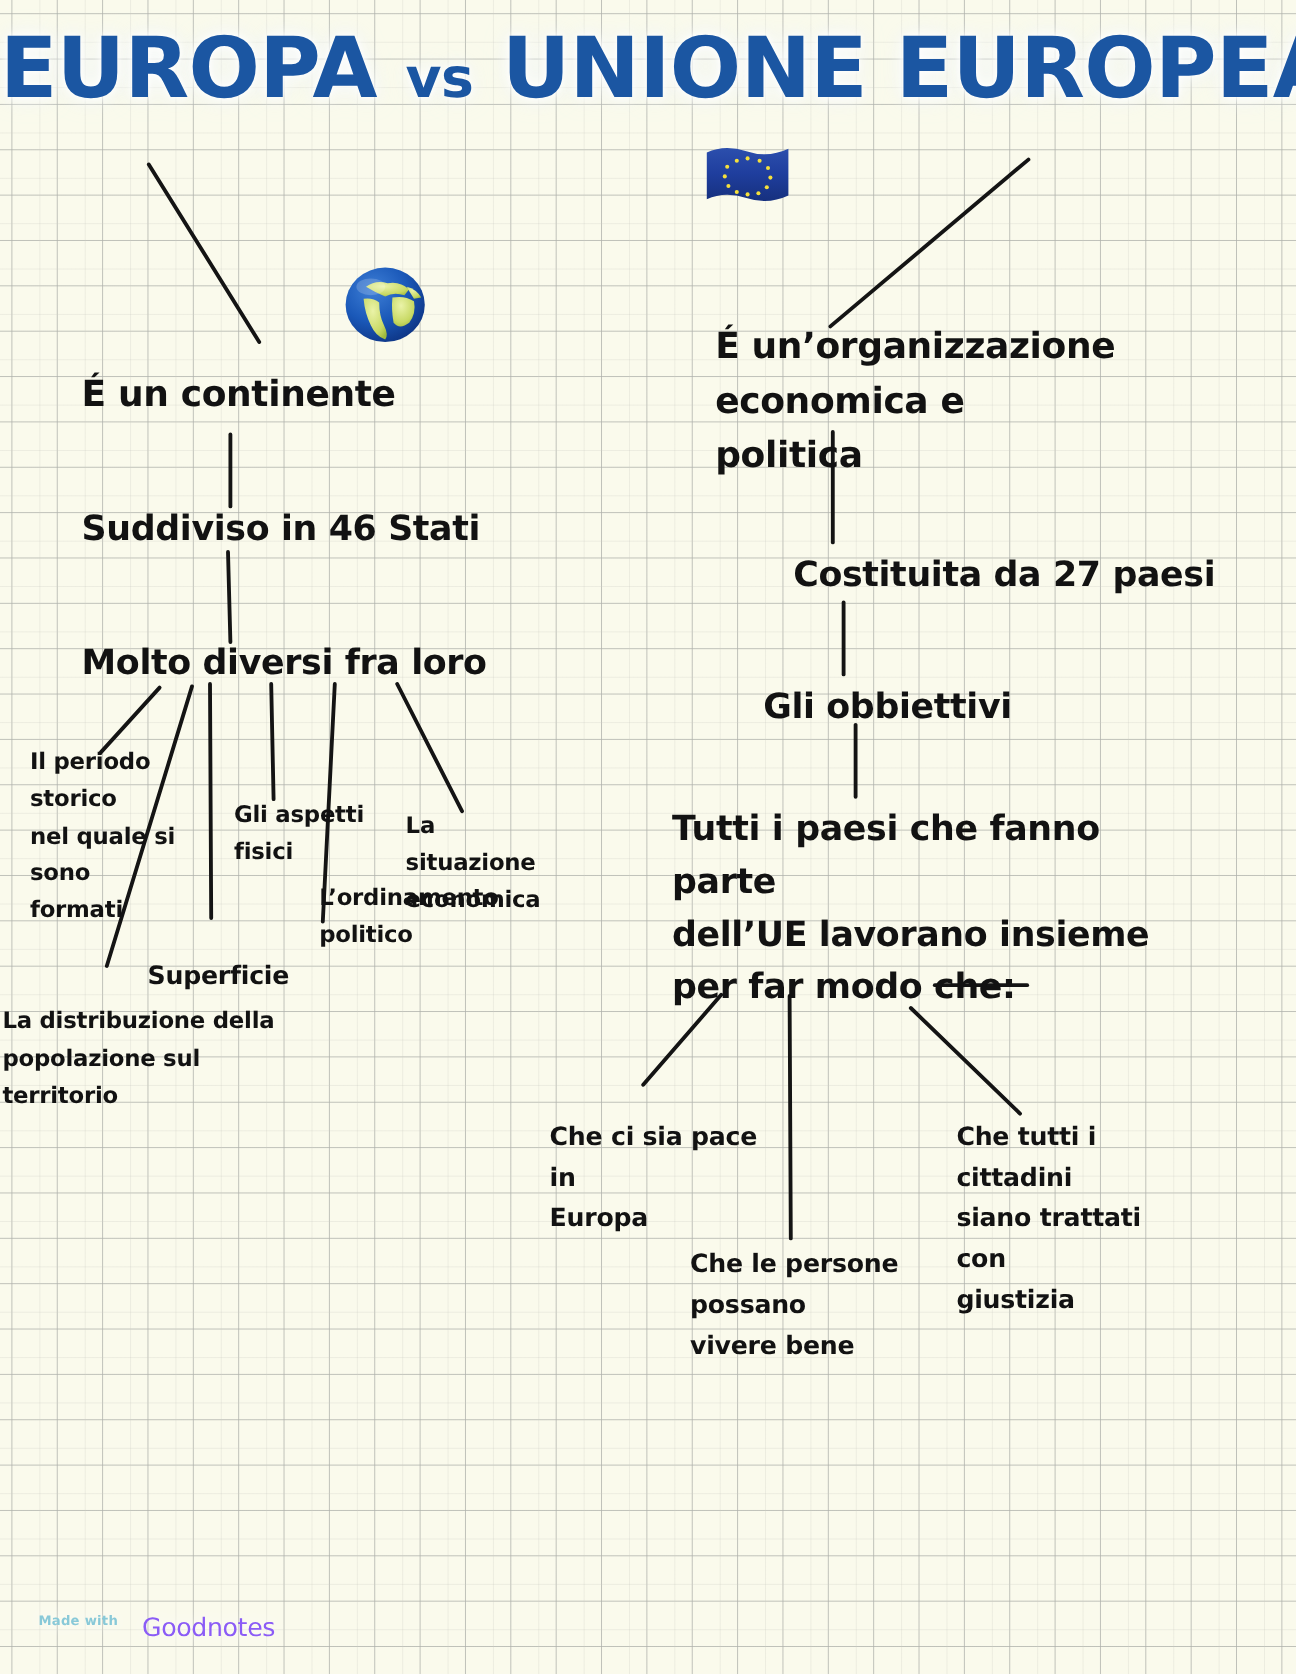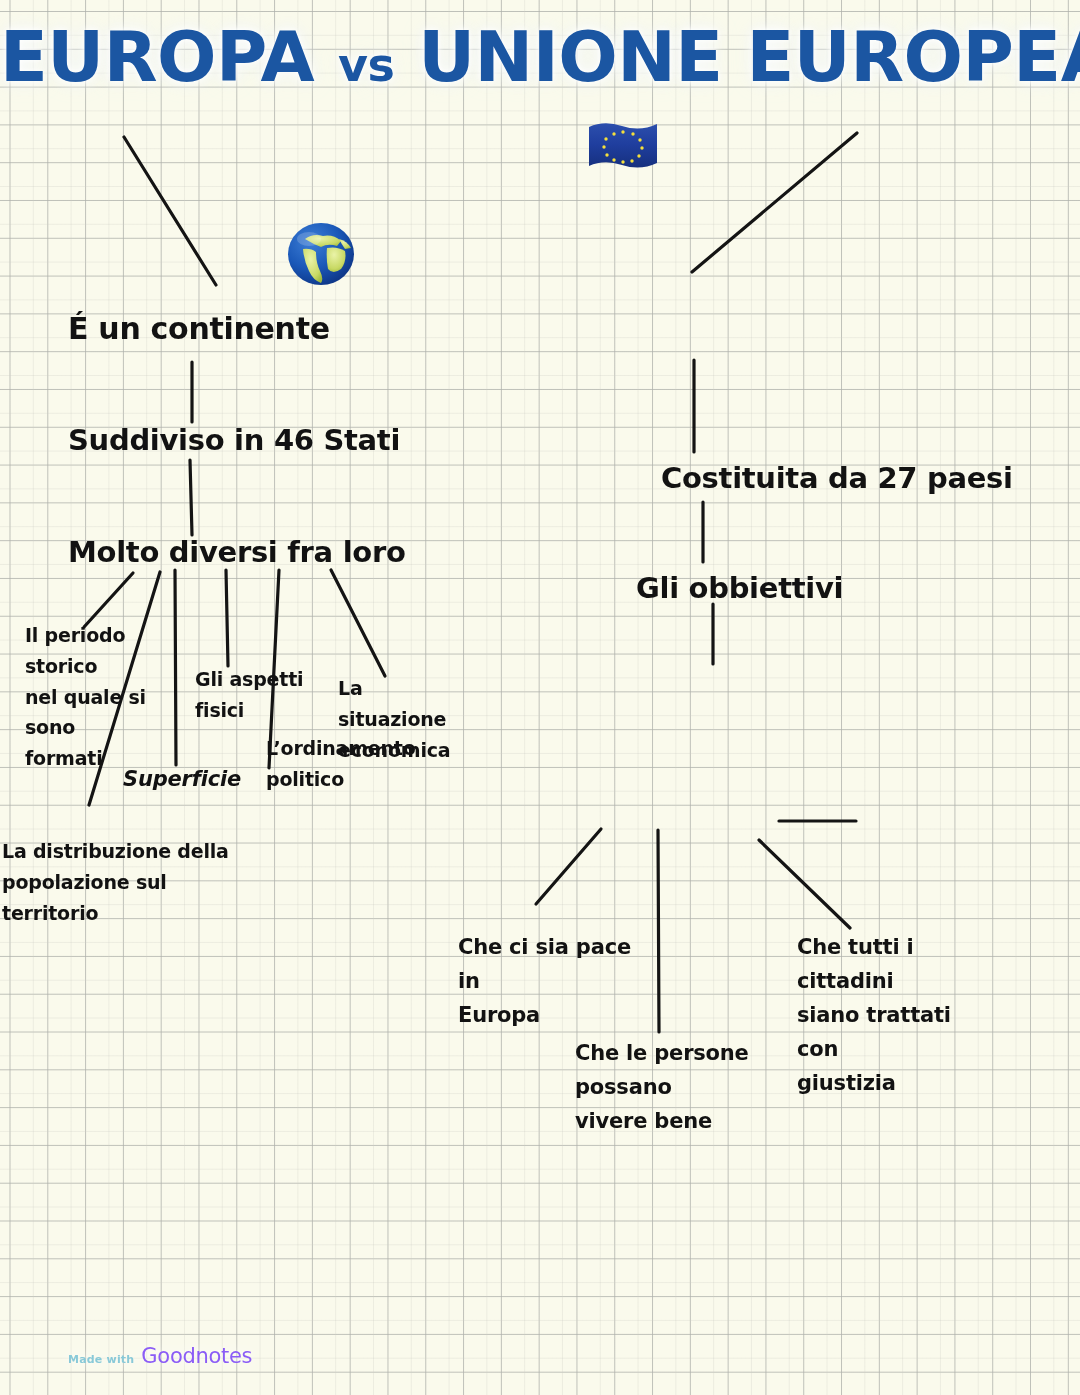--- a/index.html
+++ b/index.html
@@ -93,24 +93,23 @@
     top: 118px;
     width: 76px;
     height: 58px;
   }
   
   #watermark {
     position: absolute;
     left: 32px;
     top: 1344px;
     display: flex;
-    align-items: flex-end;
-    gap: 7px;
+    align-items: flex-start;
+    gap: 20px;
     filter: drop-shadow(0 0 6px rgba(255,255,255,0.9));
-    margin-left: 36px;
   }
   #watermark .made {
     font-family: "DejaVu Sans", sans-serif;
     font-size: 11px;
     font-weight: 700;
     color: #89c9d8;
     letter-spacing: 0.2px;
     padding-bottom: 2px;
   }
   #watermark .brand {
@@ -220,33 +219,38 @@
   <div class="node leaf" style="left:2px; top:620px; width:150px;margin-left:23px;">Il periodo storico
 nel quale si sono
 formati</div>
 
   <div class="node leaf" style="left:195px; top:664px; width:110px;">Gli aspetti
 fisici</div>
 
   <div class="node leaf" style="left:338px; top:673px; width:125px;">La situazione
 economica</div>
 
-  <div class="node leaf-md" style="left:123px; top:762px; width:178px;font-style:italic;">Superficie</div>
+  <div class="node leaf-md" style="left:123px; top:796px; width:178px;">Superficie</div>
 
   <div class="node leaf" style="left:266px; top:733px; width:140px;">L’ordinamento
 politico</div>
 
   <div class="node leaf" style="left:2px; top:812px; width:230px;margin-top:24px;">La distribuzione della
 popolazione sul territorio</div>
 
+  <div class="node lvl1" style="left:596px; top:266px; width:340px;">É un’organizzazione
+economica e politica</div>
 
   <div class="node lvl2" style="left:613px; top:456px;margin-left:48px;">Costituita da 27 paesi</div>
 
   <div class="node lvl2" style="left:636px; top:566px;">Gli obbiettivi</div>
 
+  <div class="node lvl2" style="left:560px; top:668px; width:400px;">Tutti i paesi che fanno parte
+dell’UE lavorano insieme
+per far modo che:</div>
 
   <div class="node leaf-md" style="left:430px; top:930px; width:190px;margin-left:28px;">Che ci sia pace in
 Europa</div>
 
   <div class="node leaf-md" style="left:575px; top:1036px; width:270px;">Che le persone possano
 vivere bene</div>
 
   <div class="node leaf-md" style="left:797px; top:930px; width:200px;">Che tutti i cittadini
 siano trattati con
 giustizia</div>

